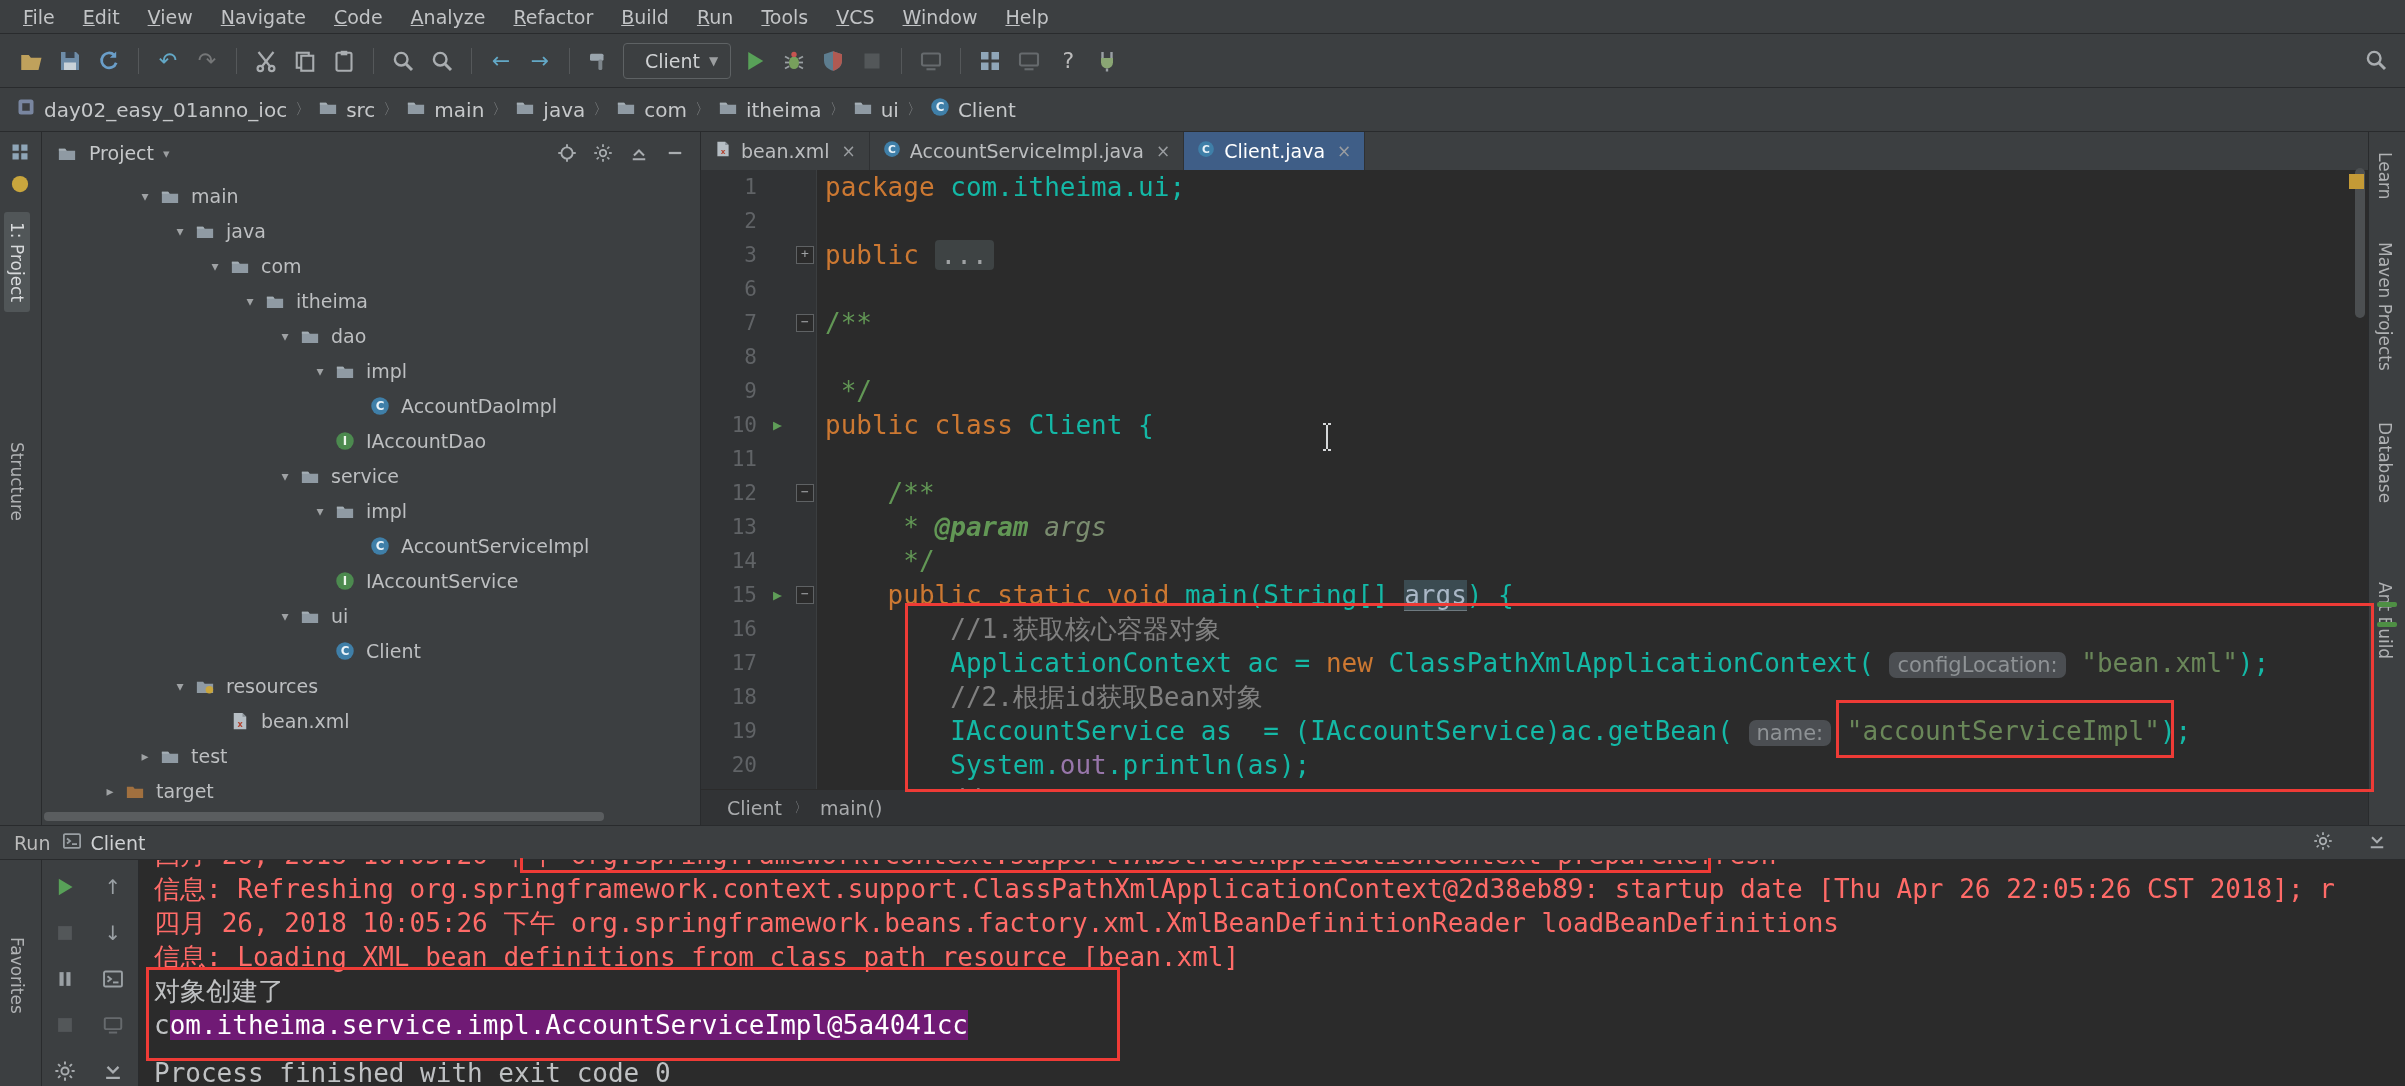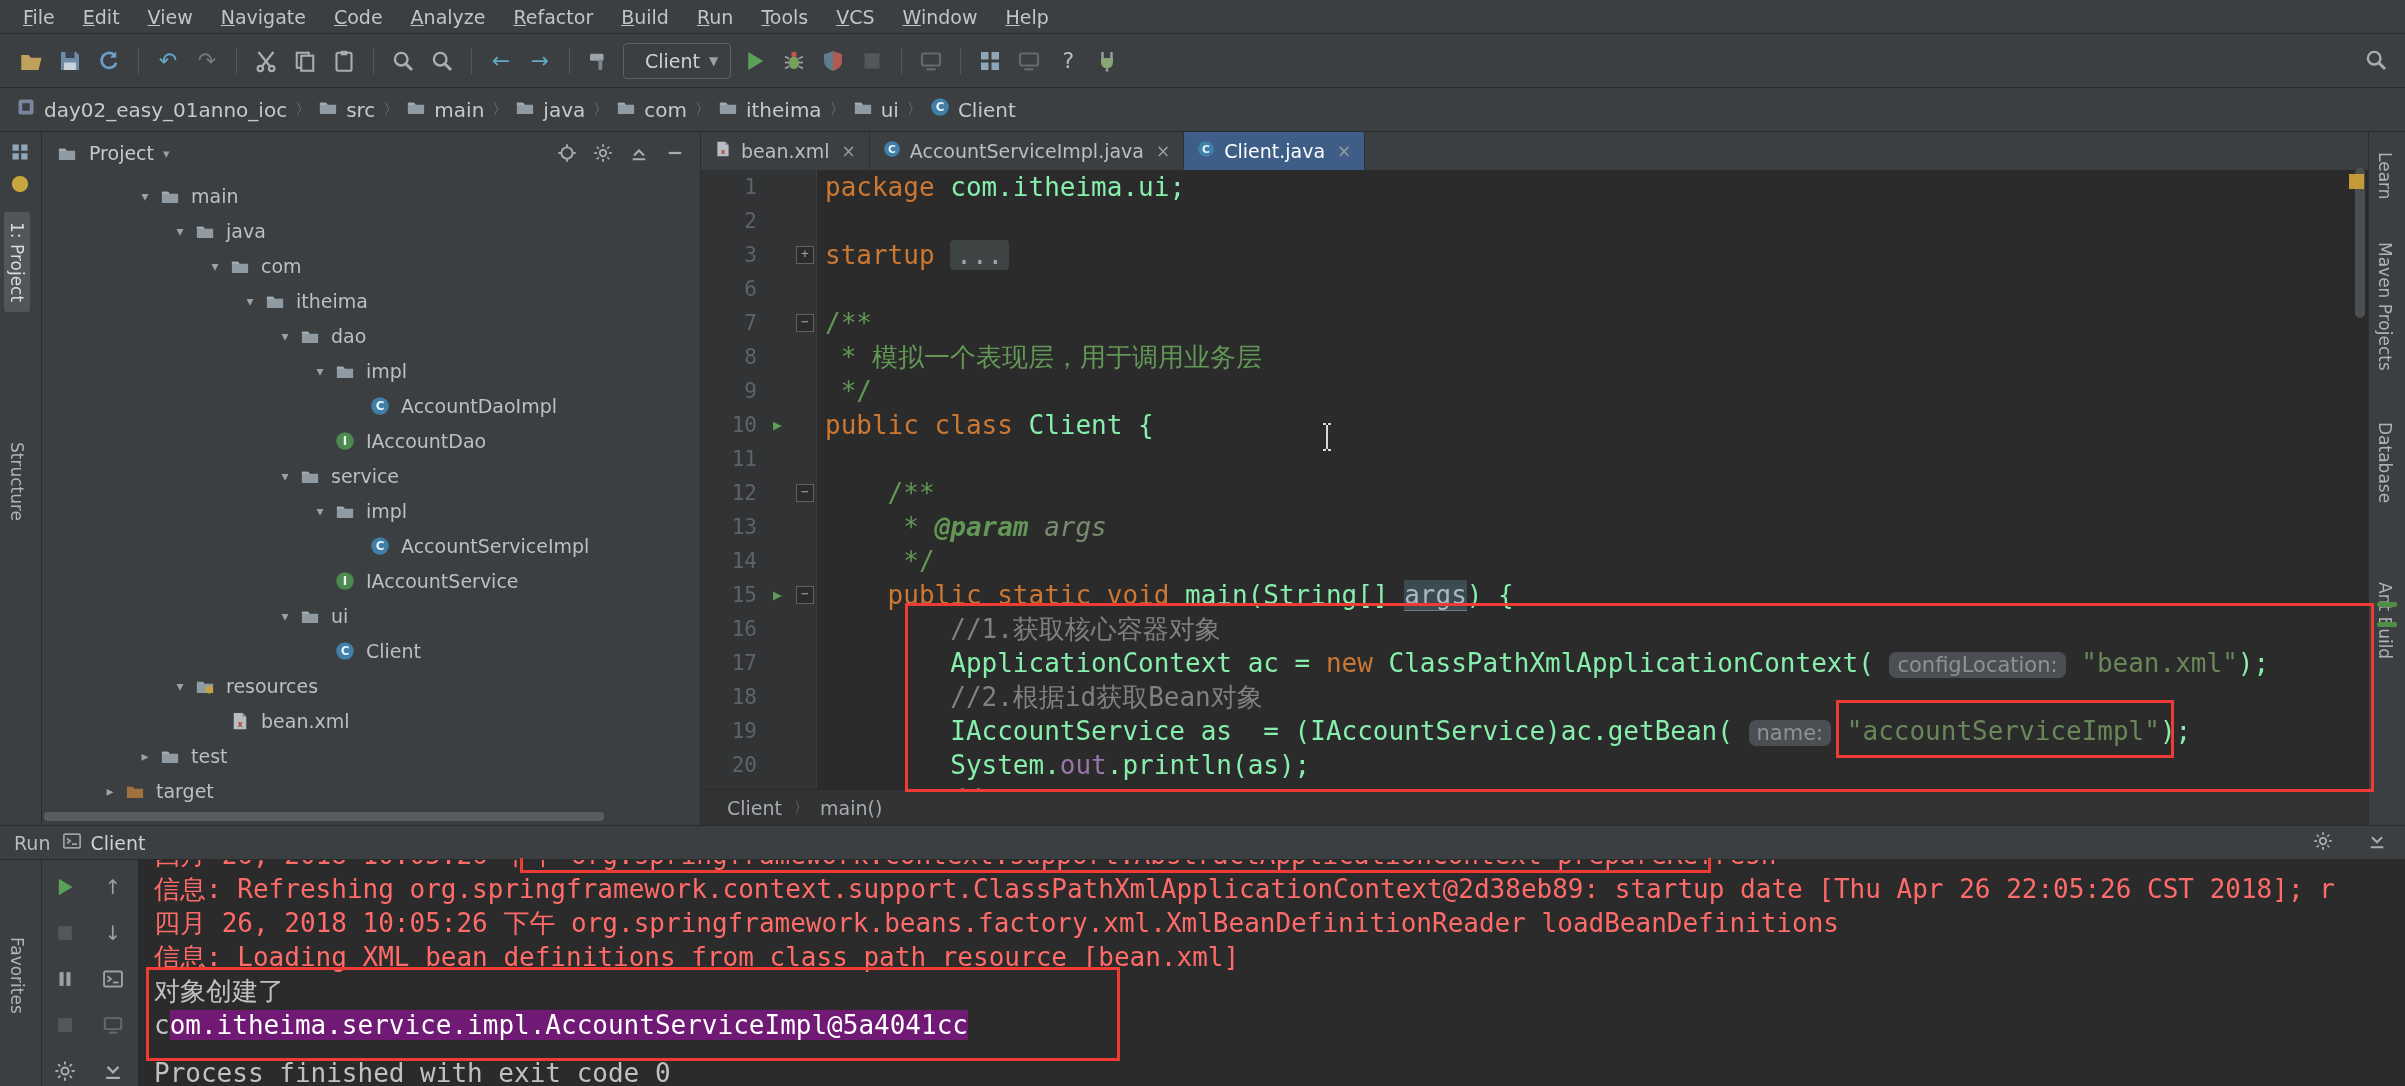--- a/index.html
+++ b/index.html
@@ -64,21 +64,21 @@
   .codearea{position:absolute;left:0;top:38px;right:0;bottom:35px;overflow:hidden;
             font-family:"DejaVu Sans Mono","Liberation Mono",monospace;font-size:26px}
   .gutterbg{position:absolute;left:0;top:0;bottom:0;width:115px;background:#313335;border-right:1px solid #3b3e40}
   #codelines{position:absolute;left:0;top:0;right:0}
   .cline{height:34px;display:flex;align-items:center;white-space:pre}
   .lnum{width:56px;padding-right:4px;text-align:right;color:#606366;font-size:21px;flex:none}
   .grun{width:33px;text-align:center;color:#5f9e58;font-size:15px;flex:none}
   .gfold{width:22px;flex:none;display:flex;align-items:center;justify-content:center}
   .foldbox{width:16px;height:16px;border:1px solid #5f6264;color:#9fa2a4;font-size:13px;line-height:13px;text-align:center;background:#2b2b2b}
   .ctext{padding-left:9px}
-  .c-kw{color:#cc7832}.c-pl{color:#86efac}.c-str{color:#6a8759}.c-cmt{color:#808080}
+  .c-kw{color:#cc7832}.c-pl{color:#14b8a6}.c-str{color:#6a8759}.c-cmt{color:#808080}
   .c-doc{color:#629755}.c-tag{color:#629755;font-weight:bold;font-style:italic;}
   .c-tagit{color:#7a8c6f;font-style:italic}.c-fld{color:#9876aa}
   .c-hint{background:#4b4e52;color:#8e9295;border-radius:7px;padding:1px 8px;font-size:21px;font-family:"DejaVu Sans",sans-serif}
   .c-fold{background:#3e4344;color:#9fa2a4;border-radius:4px;padding:0 6px}
   .c-hl{color:#a9b7c6;background:#3b4b51;border-bottom:1px solid #6f7a80}
   .ebc{position:absolute;left:0;bottom:0;right:0;height:35px;background:#313335;display:flex;align-items:center;gap:12px;
        padding-left:26px;font-size:19px;color:#a9abad;border-top:1px solid #2b2b2b}
   .ebc .bsep{color:#7c7f81;font-size:14px}
   .vthumb{position:absolute;right:3px;top:36px;width:10px;height:150px;background:#4c4f51;border-radius:5px}
   .inspect{position:absolute;right:4px;top:42px;width:15px;height:15px;background:#c49a36}
@@ -623,24 +623,24 @@
             </svg></span>
           <span>Client.java</span>
           <span class="tclose">×</span>
         </div>
       </div>
     <div class="codearea">
       <div class="gutterbg"></div>
       <div id="codelines">
           <div class="cline"><span class="lnum">1</span><span class="grun"></span><span class="gfold"></span><span class="ctext"><span class="c-kw">package </span><span class="c-pl">com.itheima.ui;</span></span></div>
           <div class="cline"><span class="lnum">2</span><span class="grun"></span><span class="gfold"></span><span class="ctext"></span></div>
-          <div class="cline"><span class="lnum">3</span><span class="grun"></span><span class="gfold"><span class="foldbox">+</span></span><span class="ctext"><span class="c-kw">startup </span><span class="c-fold">...</span></span></div>
+          <div class="cline"><span class="lnum">3</span><span class="grun"></span><span class="gfold"><span class="foldbox">+</span></span><span class="ctext"><span class="c-kw">public </span><span class="c-fold">...</span></span></div>
           <div class="cline"><span class="lnum">6</span><span class="grun"></span><span class="gfold"></span><span class="ctext"></span></div>
           <div class="cline"><span class="lnum">7</span><span class="grun"></span><span class="gfold"><span class="foldbox">−</span></span><span class="ctext"><span class="c-doc">/**</span></span></div>
-          <div class="cline"><span class="lnum">8</span><span class="grun"></span><span class="gfold"></span><span class="ctext"><span class="c-doc"> * 模拟一个表现层，用于调用业务层</span></span></div>
+          <div class="cline"><span class="lnum">8</span><span class="grun"></span><span class="gfold"></span></div>
           <div class="cline"><span class="lnum">9</span><span class="grun"></span><span class="gfold"></span><span class="ctext"><span class="c-doc"> */</span></span></div>
           <div class="cline"><span class="lnum">10</span><span class="grun">▶</span><span class="gfold"></span><span class="ctext"><span class="c-kw">public class </span><span class="c-pl">Client {</span></span></div>
           <div class="cline"><span class="lnum">11</span><span class="grun"></span><span class="gfold"></span><span class="ctext"></span></div>
           <div class="cline"><span class="lnum">12</span><span class="grun"></span><span class="gfold"><span class="foldbox">−</span></span><span class="ctext"><span class="c-doc">    /**</span></span></div>
           <div class="cline"><span class="lnum">13</span><span class="grun"></span><span class="gfold"></span><span class="ctext"><span class="c-doc">     * </span><span class="c-tag">@param</span><span class="c-tagit"> args</span></span></div>
           <div class="cline"><span class="lnum">14</span><span class="grun"></span><span class="gfold"></span><span class="ctext"><span class="c-doc">     */</span></span></div>
           <div class="cline"><span class="lnum">15</span><span class="grun">▶</span><span class="gfold"><span class="foldbox">−</span></span><span class="ctext"><span class="c-kw">    public static void </span><span class="c-pl">main(String[] </span><span class="c-hl">args</span><span class="c-pl">) {</span></span></div>
           <div class="cline"><span class="lnum">16</span><span class="grun"></span><span class="gfold"></span><span class="ctext"><span class="c-cmt">        //1.获取核心容器对象</span></span></div>
           <div class="cline"><span class="lnum">17</span><span class="grun"></span><span class="gfold"></span><span class="ctext"><span class="c-pl">        ApplicationContext ac = </span><span class="c-kw">new</span><span class="c-pl"> ClassPathXmlApplicationContext( </span><span class="c-hint">configLocation:</span><span class="c-str"> "bean.xml"</span><span class="c-pl">);</span></span></div>
           <div class="cline"><span class="lnum">18</span><span class="grun"></span><span class="gfold"></span><span class="ctext"><span class="c-cmt">        //2.根据id获取Bean对象</span></span></div>

